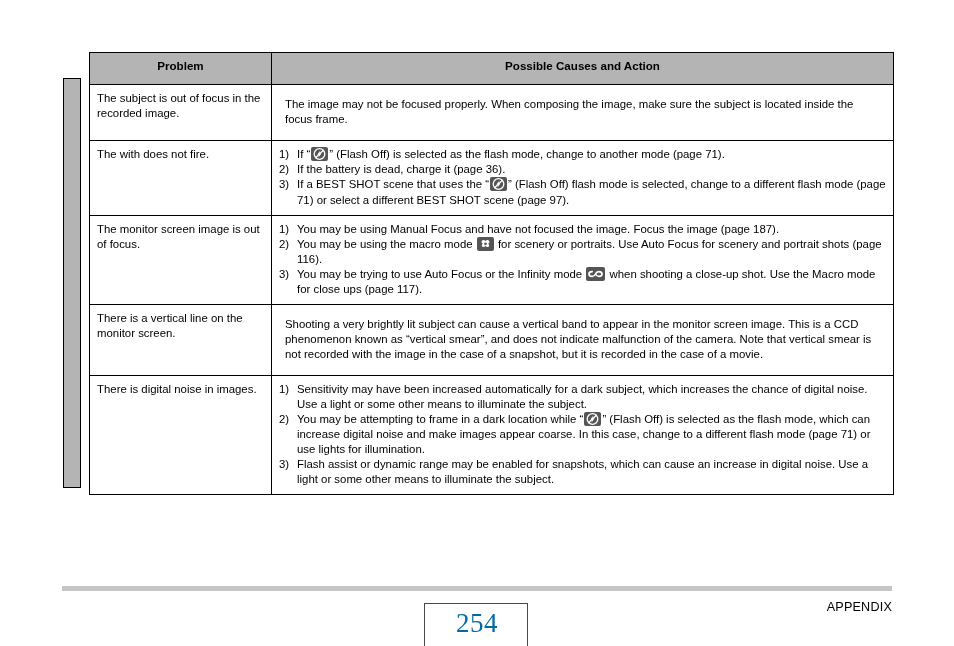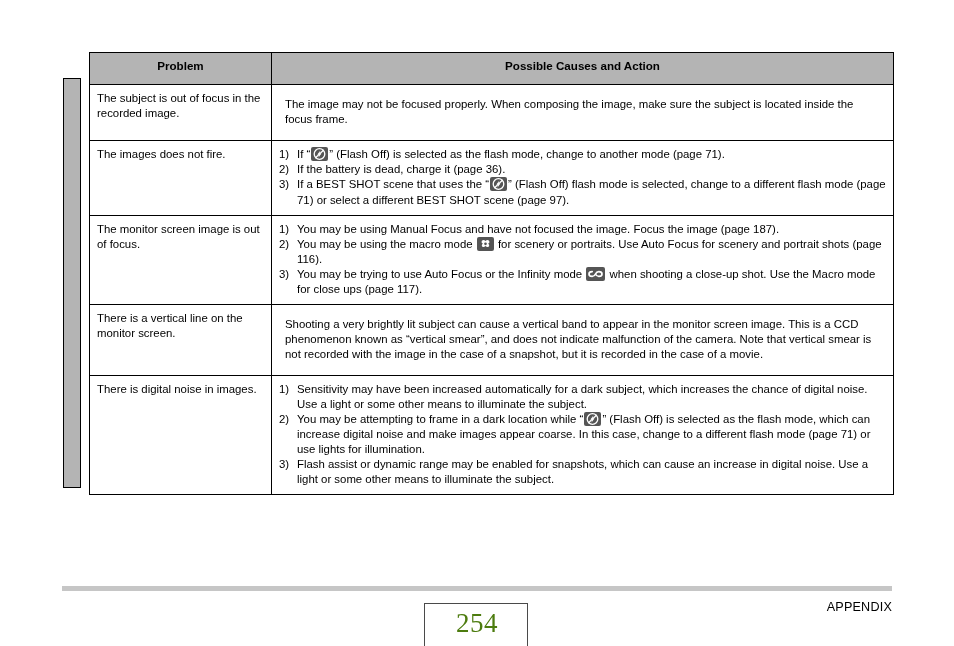--- a/index.html
+++ b/index.html
@@ -116,21 +116,21 @@
     background: #ffffff;
   }
   .page-num {
     position: absolute;
     left: 0;
     top: 4px;
     width: 104px;
     text-align: center;
     font-family: "Liberation Serif", serif;
     font-size: 27px;
-    color: #4d7c0f;
+    color: #0369a1;
     letter-spacing: 0.5px;
   }
   .appendix {
     position: absolute;
     right: 62px;
     top: 600px;
     font-size: 12.6px;
     font-weight: normal;
     letter-spacing: 0.2px;
     color: #000000;
@@ -156,21 +156,21 @@
     <tbody>
 
       <tr>
         <td>The subject is out of focus in the recorded image.</td>
         <td>
           <p class="para">The image may not be focused properly. When composing the image, make sure the subject is located inside the focus frame.</p>
         </td>
       </tr>
 
       <tr>
-        <td>The images does not fire.</td>
+        <td>The with does not fire.</td>
         <td>
           <ul class="nlist">
             <li>
               <span class="num">1)</span><span>If “</span><span class="mi"><svg width="17" height="14" viewBox="0 0 17 14">
                     <circle cx="8.5" cy="7" r="5.3" fill="none" stroke="#ffffff" stroke-width="1.3"></circle>
                     <path d="M9.4 3.4 L6.4 7.6 L8.3 7.6 L7.4 10.8 L10.4 6.4 L8.6 6.4 Z" fill="#ffffff"></path>
                     <line x1="4.3" y1="10.9" x2="12.7" y2="3.1" stroke="#ffffff" stroke-width="1.3"></line>
                   </svg></span><span>” (Flash Off) is selected as the flash mode, change to another mode (page 71).</span>
             </li>
             <li>

